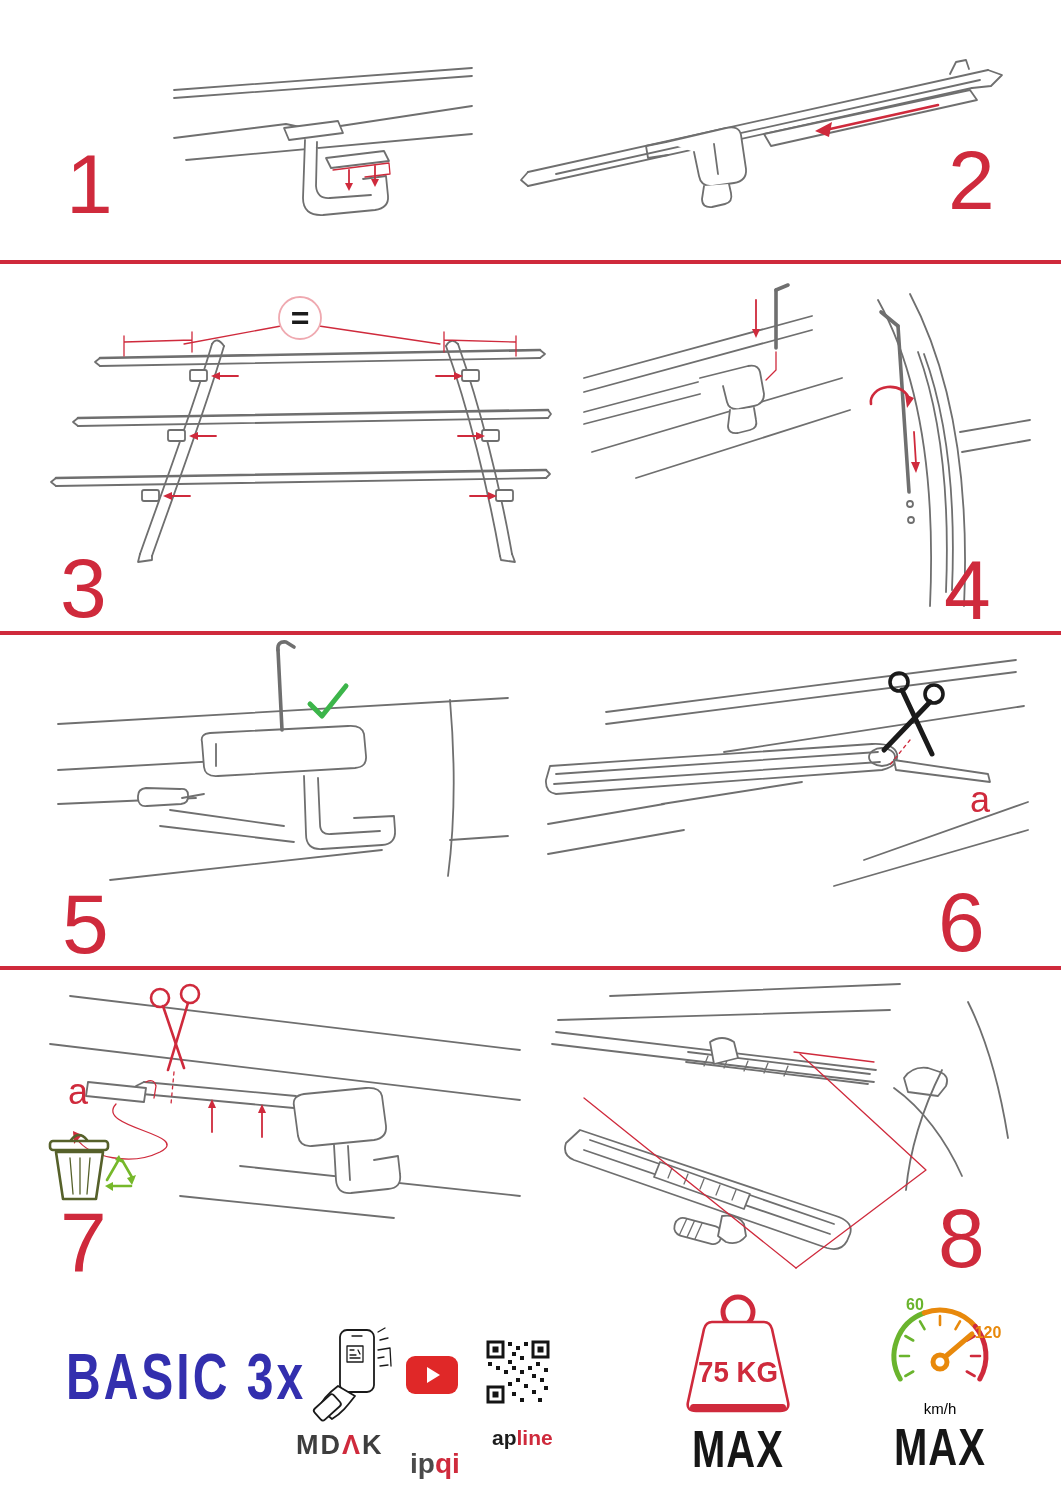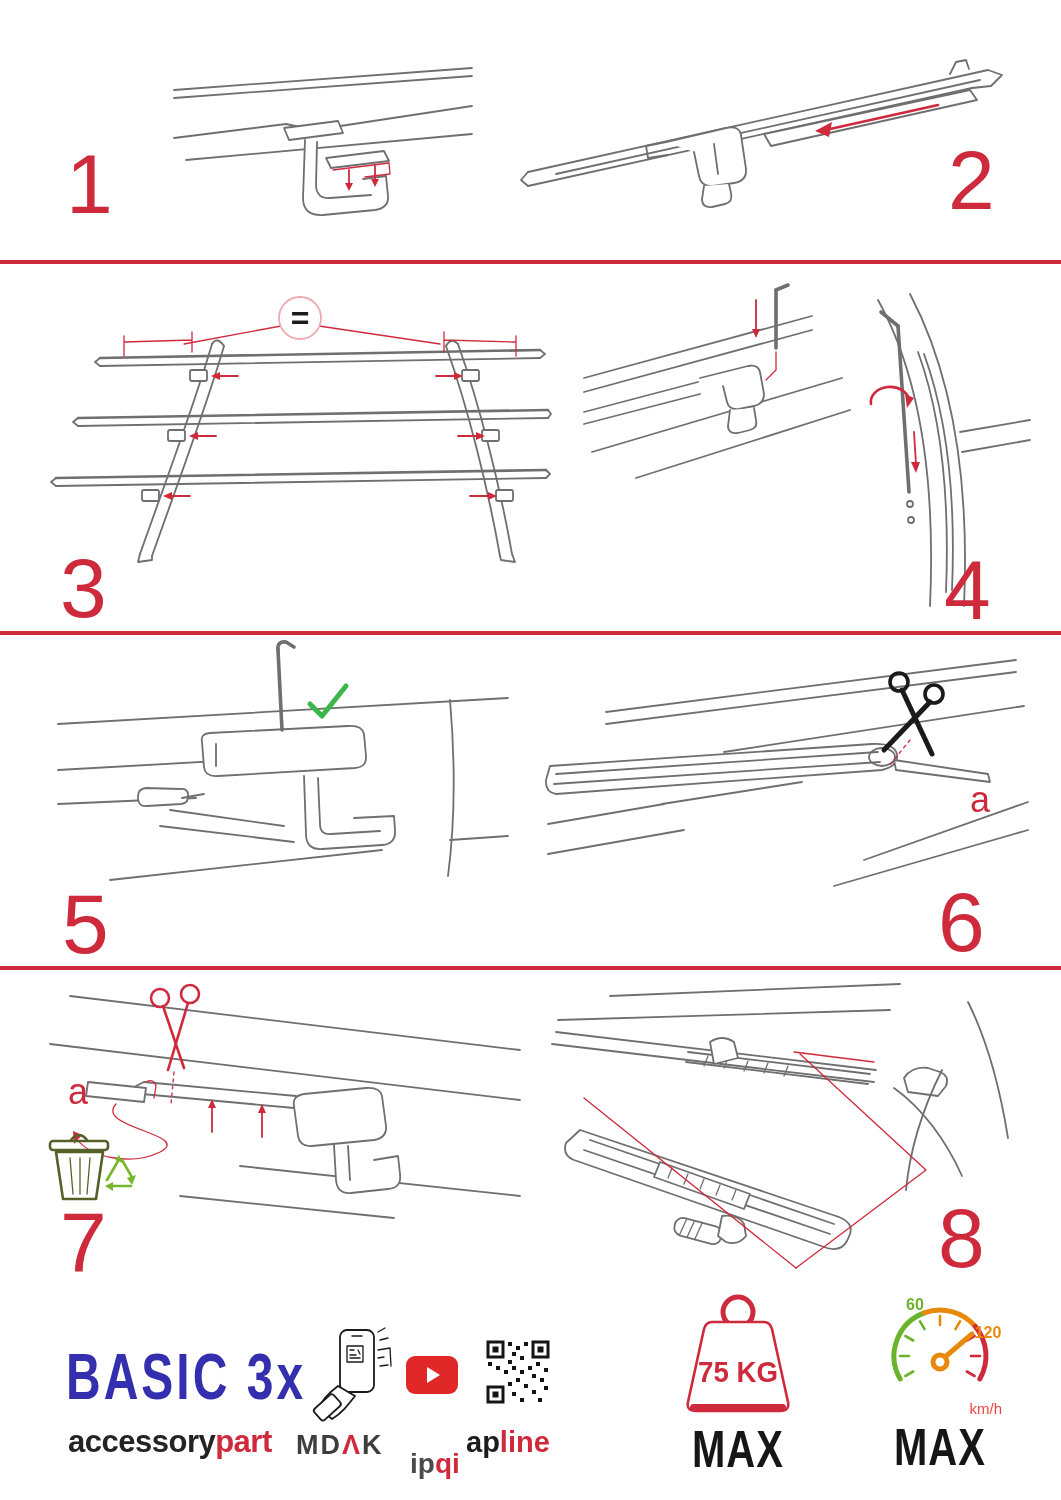--- a/index.html
+++ b/index.html
@@ -37,24 +37,24 @@
   .stepnum{position:absolute;color:var(--red);font-size:84px;font-weight:500;line-height:1;}
   .sep{position:absolute;left:0;width:1061px;height:4px;background:var(--red);}
   .brand{position:absolute;left:66px;top:1340px;color:var(--blue);font-size:48px;font-weight:700;
          letter-spacing:3px;transform:scaleY(1.35);transform-origin:left top;white-space:nowrap;}
   .subbrand{position:absolute;left:68px;top:1424px;font-size:31px;font-weight:700;
             letter-spacing:-0.5px;color:#242424;white-space:nowrap;}
   .red-part{color:var(--red);}
   .partner{position:absolute;font-weight:700;white-space:nowrap;}
   .p-mdak{left:296px;top:1430px;font-size:27px;letter-spacing:2px;color:#3e3e3e;}
   .p-ipqi{left:410px;top:1428px;font-size:28px;color:#4a4a4a;margin-top:20px;}
-  .p-apline{left:466px;top:1426px;font-size:29px;color:#1c1c1c;}
+  .p-apline{left:492px;top:1426px;font-size:21px;color:#1c1c1c;}
   .maxlabel{position:absolute;font-size:40px;font-weight:700;color:#161616;text-align:center;
             transform:scaleY(1.3);transform-origin:center top;letter-spacing:1px;}
-  .kmh{position:absolute;left:878px;width:124px;top:1400px;text-align:right;font-size:15px;color:#ef4444;}
+  .kmh{position:absolute;left:878px;width:124px;top:1400px;text-align:center;font-size:15px;color:#000000;}
 </style>
 </head>
 <body>
 
 <div class="page">
 
   <div class="stepnum" style="left:66px;top:142px;">1</div>
   <svg class="art" style="left:168px;top:58px;" width="310" height="185" viewBox="0 0 310 185">
     <path d="M6,32 L304,10"></path>
       <path d="M6,40 L304,18"></path>
@@ -306,21 +306,20 @@
     </g>
     <path class="wf" d="M184,238 Q200,236 206,246 L208,258 Q200,268 188,264 L180,258 Z"></path>
     <g>
       <path class="red w1" d="M262,76 L388,192 L258,290"></path>
       <path class="red w1" d="M46,120 L258,290"></path>
     </g>
   </svg>
   <div class="stepnum" style="left:938px;top:1196px;">8</div>
 
   <div class="brand">BASIC 3x</div>
-  <div class="subbrand"><span>accessory</span><span class="red-part">part</span></div>
 
   <svg class="art" style="left:310px;top:1326px;" width="84" height="96" viewBox="0 0 84 96">
     <rect class="blk" x="30" y="4" width="34" height="62" rx="7"></rect>
     <path class="blk w1" d="M42,10 L52,10"></path>
     <rect class="blk w1" x="37" y="20" width="16" height="16"></rect>
     <path class="blk w1" d="M40,24 L44,24 M40,29 L46,29 M48,24 L50,28 M40,32 L50,32"></path>
     <path class="blk w1" d="M68,6 L75,2 M70,14 L78,12"></path>
     <path class="blk w1" d="M68,24 L80,22 L81,40 M68,32 L74,31 M70,40 L78,39"></path>
     <path class="blk wf" d="M28,60 C20,66 12,74 9,82 L22,93 C32,87 38,79 45,70 Z"></path>
     <rect class="blk wf" x="4" y="74" width="26" height="15" rx="3" transform="rotate(-42 17 81)"></rect>

